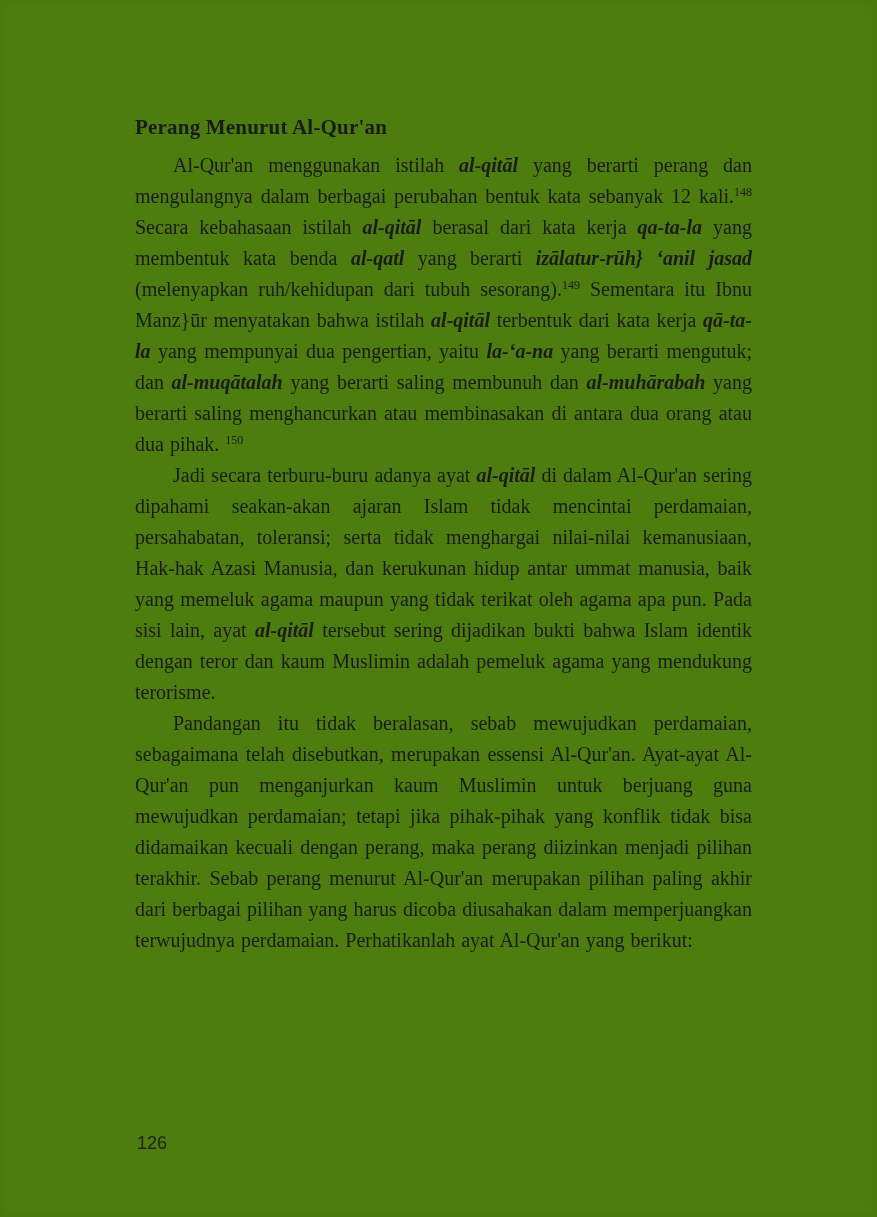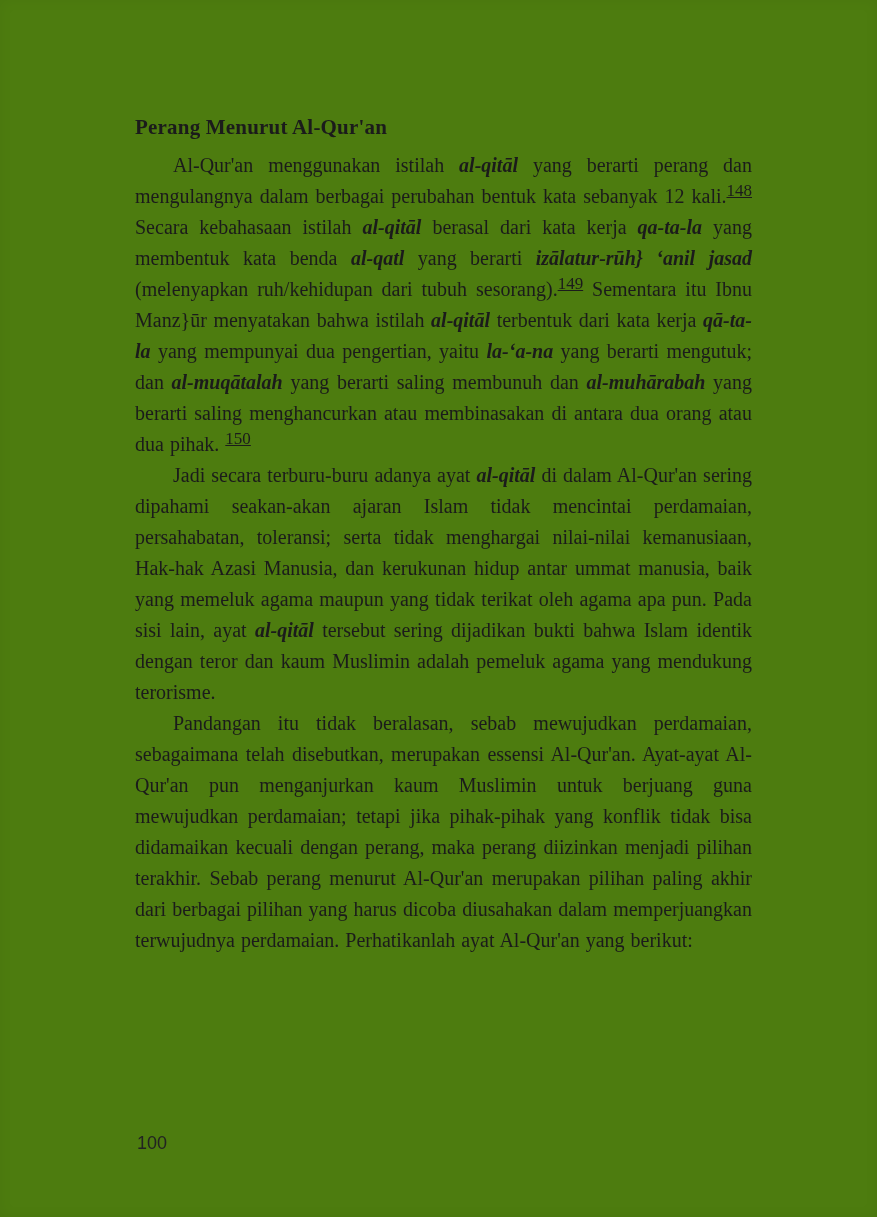--- a/index.html
+++ b/index.html
@@ -45,26 +45,25 @@
     line-height: 31px;
     text-align: justify;
     text-indent: 38px;
     word-spacing: 1px;
   }
   .body-text i {
     font-style: italic;
     font-weight: bold;
   }
   .body-text sup {
-    font-size: 17px;
+    font-size: 12px;
     line-height: 0;
     vertical-align: baseline;
     position: relative;
     top: -7px;
-    text-decoration: underline;
   }
   .folio {
     position: absolute;
     left: 137px;
     top: 1133px;
     font-family: "Liberation Sans", "DejaVu Sans", sans-serif;
     font-size: 18px;
     color: #222222;
   }
 </style>
@@ -73,14 +72,14 @@
 
 <div class="page">
   <div class="content">
     <h1 class="title">Perang Menurut Al-Qur'an</h1>
     <div class="body-text">
       <p><span>Al-Qur'an menggunakan istilah </span><i>al-qitāl</i><span> yang berarti perang dan mengulangnya dalam berbagai perubahan bentuk kata sebanyak 12 kali.</span><sup>148</sup><span> Secara kebahasaan istilah </span><i>al-qitāl</i><span> berasal dari kata kerja </span><i>qa-ta-la</i><span> yang membentuk kata benda </span><i>al-qatl</i><span> yang berarti </span><i>izālatur-rūh} ‘anil jasad</i><span> (melenyapkan ruh/kehidupan dari tubuh sesorang).</span><sup>149</sup><span> Sementara itu Ibnu Manz}ūr menyatakan bahwa istilah </span><i>al-qitāl</i><span> terbentuk dari kata kerja </span><i>qā-ta-la</i><span> yang mempunyai dua pengertian, yaitu </span><i>la-‘a-na</i><span> yang berarti mengutuk; dan </span><i>al-muqātalah</i><span> yang berarti saling membunuh dan </span><i>al-muhārabah</i><span> yang berarti saling menghancurkan atau membinasakan di antara dua orang atau dua pihak. </span><sup>150</sup></p>
       <p><span>Jadi secara terburu-buru adanya ayat </span><i>al-qitāl</i><span> di dalam Al-Qur'an sering dipahami seakan-akan ajaran Islam tidak mencintai perdamaian, persahabatan, toleransi; serta tidak menghargai nilai-nilai kemanusiaan, Hak-hak Azasi Manusia, dan kerukunan hidup antar ummat manusia, baik yang memeluk agama maupun yang tidak terikat oleh agama apa pun. Pada sisi lain, ayat </span><i>al-qitāl</i><span> tersebut sering dijadikan bukti bahwa Islam identik dengan teror dan kaum Muslimin adalah pemeluk agama yang mendukung terorisme.</span></p>
       <p><span>Pandangan itu tidak beralasan, sebab mewujudkan perdamaian, sebagaimana telah disebutkan, merupakan essensi Al-Qur'an. Ayat-ayat Al-Qur'an pun menganjurkan kaum Muslimin untuk berjuang guna mewujudkan perdamaian; tetapi jika pihak-pihak yang konflik tidak bisa didamaikan kecuali dengan perang, maka perang diizinkan menjadi pilihan terakhir. Sebab perang menurut Al-Qur'an merupakan pilihan paling akhir dari berbagai pilihan yang harus dicoba diusahakan dalam memperjuangkan terwujudnya perdamaian. Perhatikanlah ayat Al-Qur'an yang berikut:</span></p>
     </div>
   </div>
-  <div class="folio">100</div>
+  <div class="folio">126</div>
 </div>
 
 </body></html>

